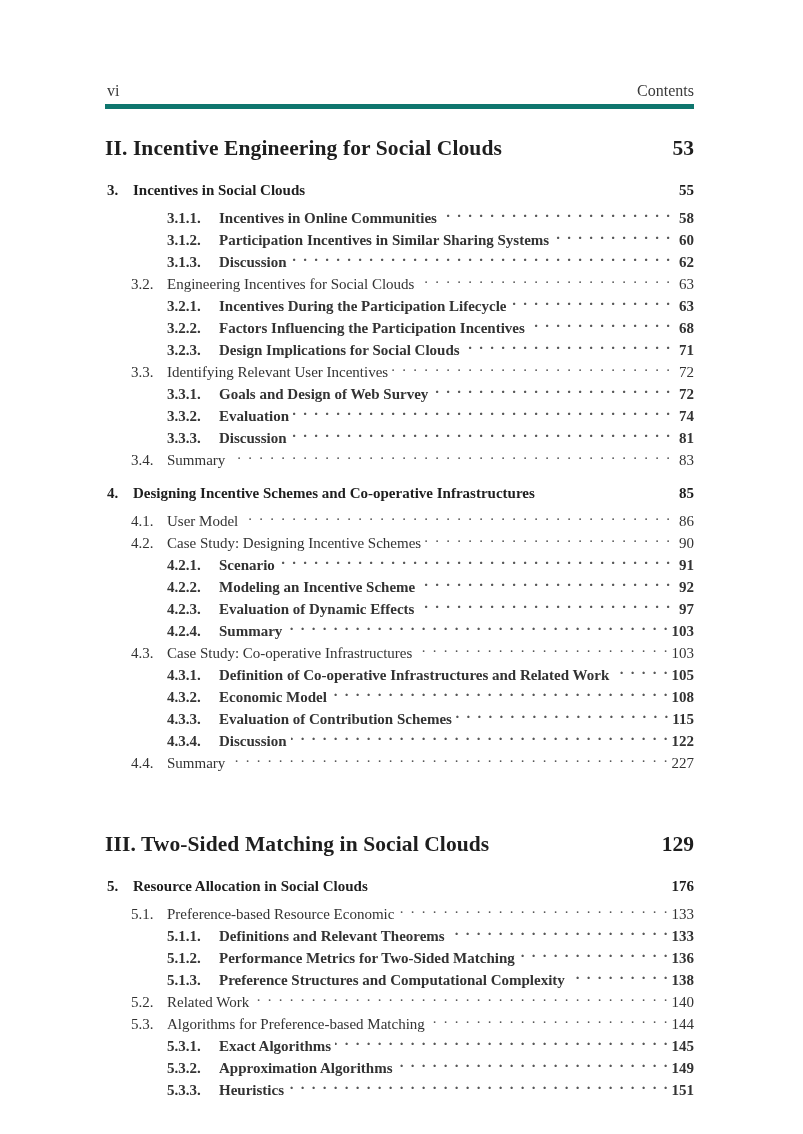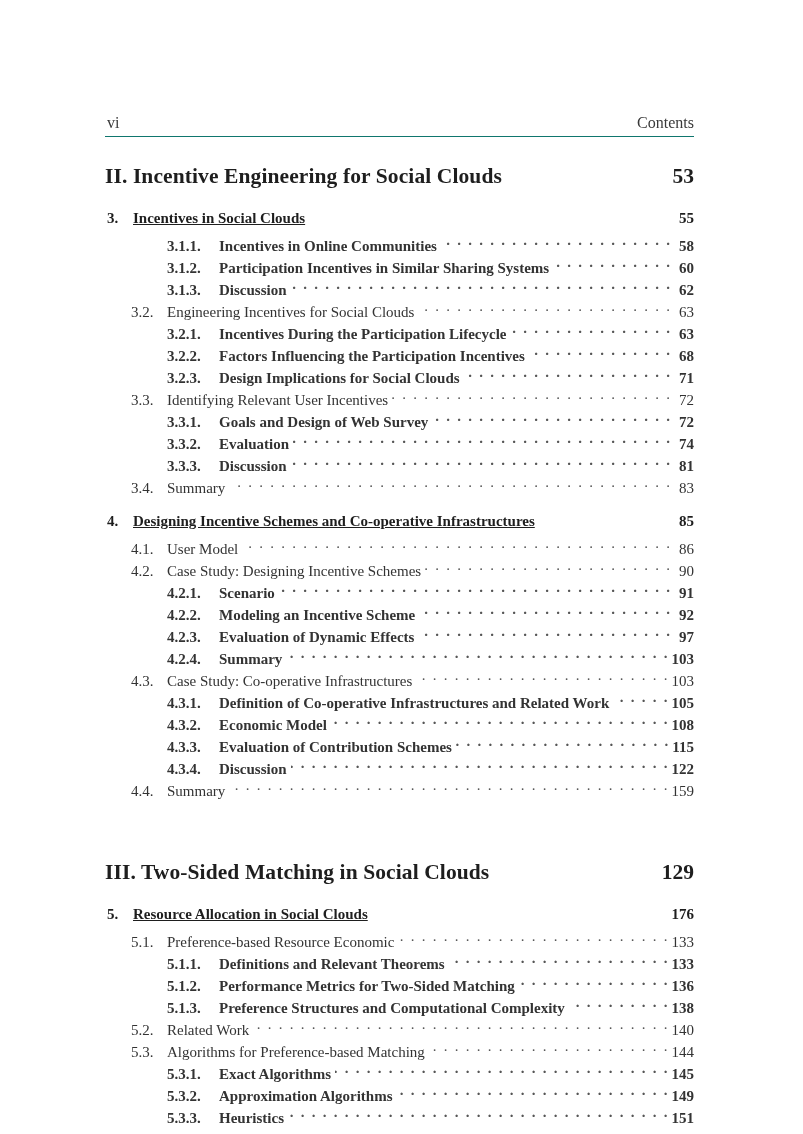--- a/index.html
+++ b/index.html
@@ -21,23 +21,22 @@
     top: 82px;
     width: 589px;
   }
   .running-head {
     display: flex;
     justify-content: space-between;
     align-items: baseline;
     font-size: 16px;
     color: #3a3a3a;
     height: 22px;
-    border-bottom: 1px solid #0f766e;
+    border-bottom: 5px solid #0f766e;
     padding-bottom: 0px;
-    margin-top: 32px;
   }
   .running-head .pageno { padding-left: 2px; }
 
   .part {
     display: flex;
     justify-content: space-between;
     align-items: baseline;
     font-weight: bold;
     font-size: 21.5px;
     color: #1e1e1e;
@@ -51,21 +50,21 @@
     align-items: baseline;
     font-weight: bold;
     font-size: 15px;
     color: #1e1e1e;
     height: 22px;
     line-height: 22px;
   }
   .chapter.first { margin-top: 18px; }
   .chapter.after-gap { margin-top: 17px; }
   .chapter .num { width: 26px; padding-left: 2px; }
-  .chapter .title { flex: 1; text-decoration: underline; }
+  .chapter .title { flex: 1; }
   .chapter .pg { text-align: right; }
 
   .entry {
     display: flex;
     align-items: baseline;
     font-size: 15px;
     height: 22px;
     line-height: 22px;
     color: #333;
     white-space: nowrap;
@@ -262,21 +261,21 @@
       <div class="entry sub">
         <span class="num">4.3.4.</span>
         <span class="title">Discussion</span>
         <span class="leader"></span>
         <span class="pg">122</span>
       </div>
       <div class="entry sec">
         <span class="num">4.4.</span>
         <span class="title">Summary</span>
         <span class="leader"></span>
-        <span class="pg">159</span>
+        <span class="pg">227</span>
       </div>
     </div>
 
   <div class="part p3">
     <span class="part-title">III. Two-Sided Matching in Social Clouds</span>
     <span>129</span>
   </div>
 
   <div class="chapter first">
     <span class="num">5.</span>

